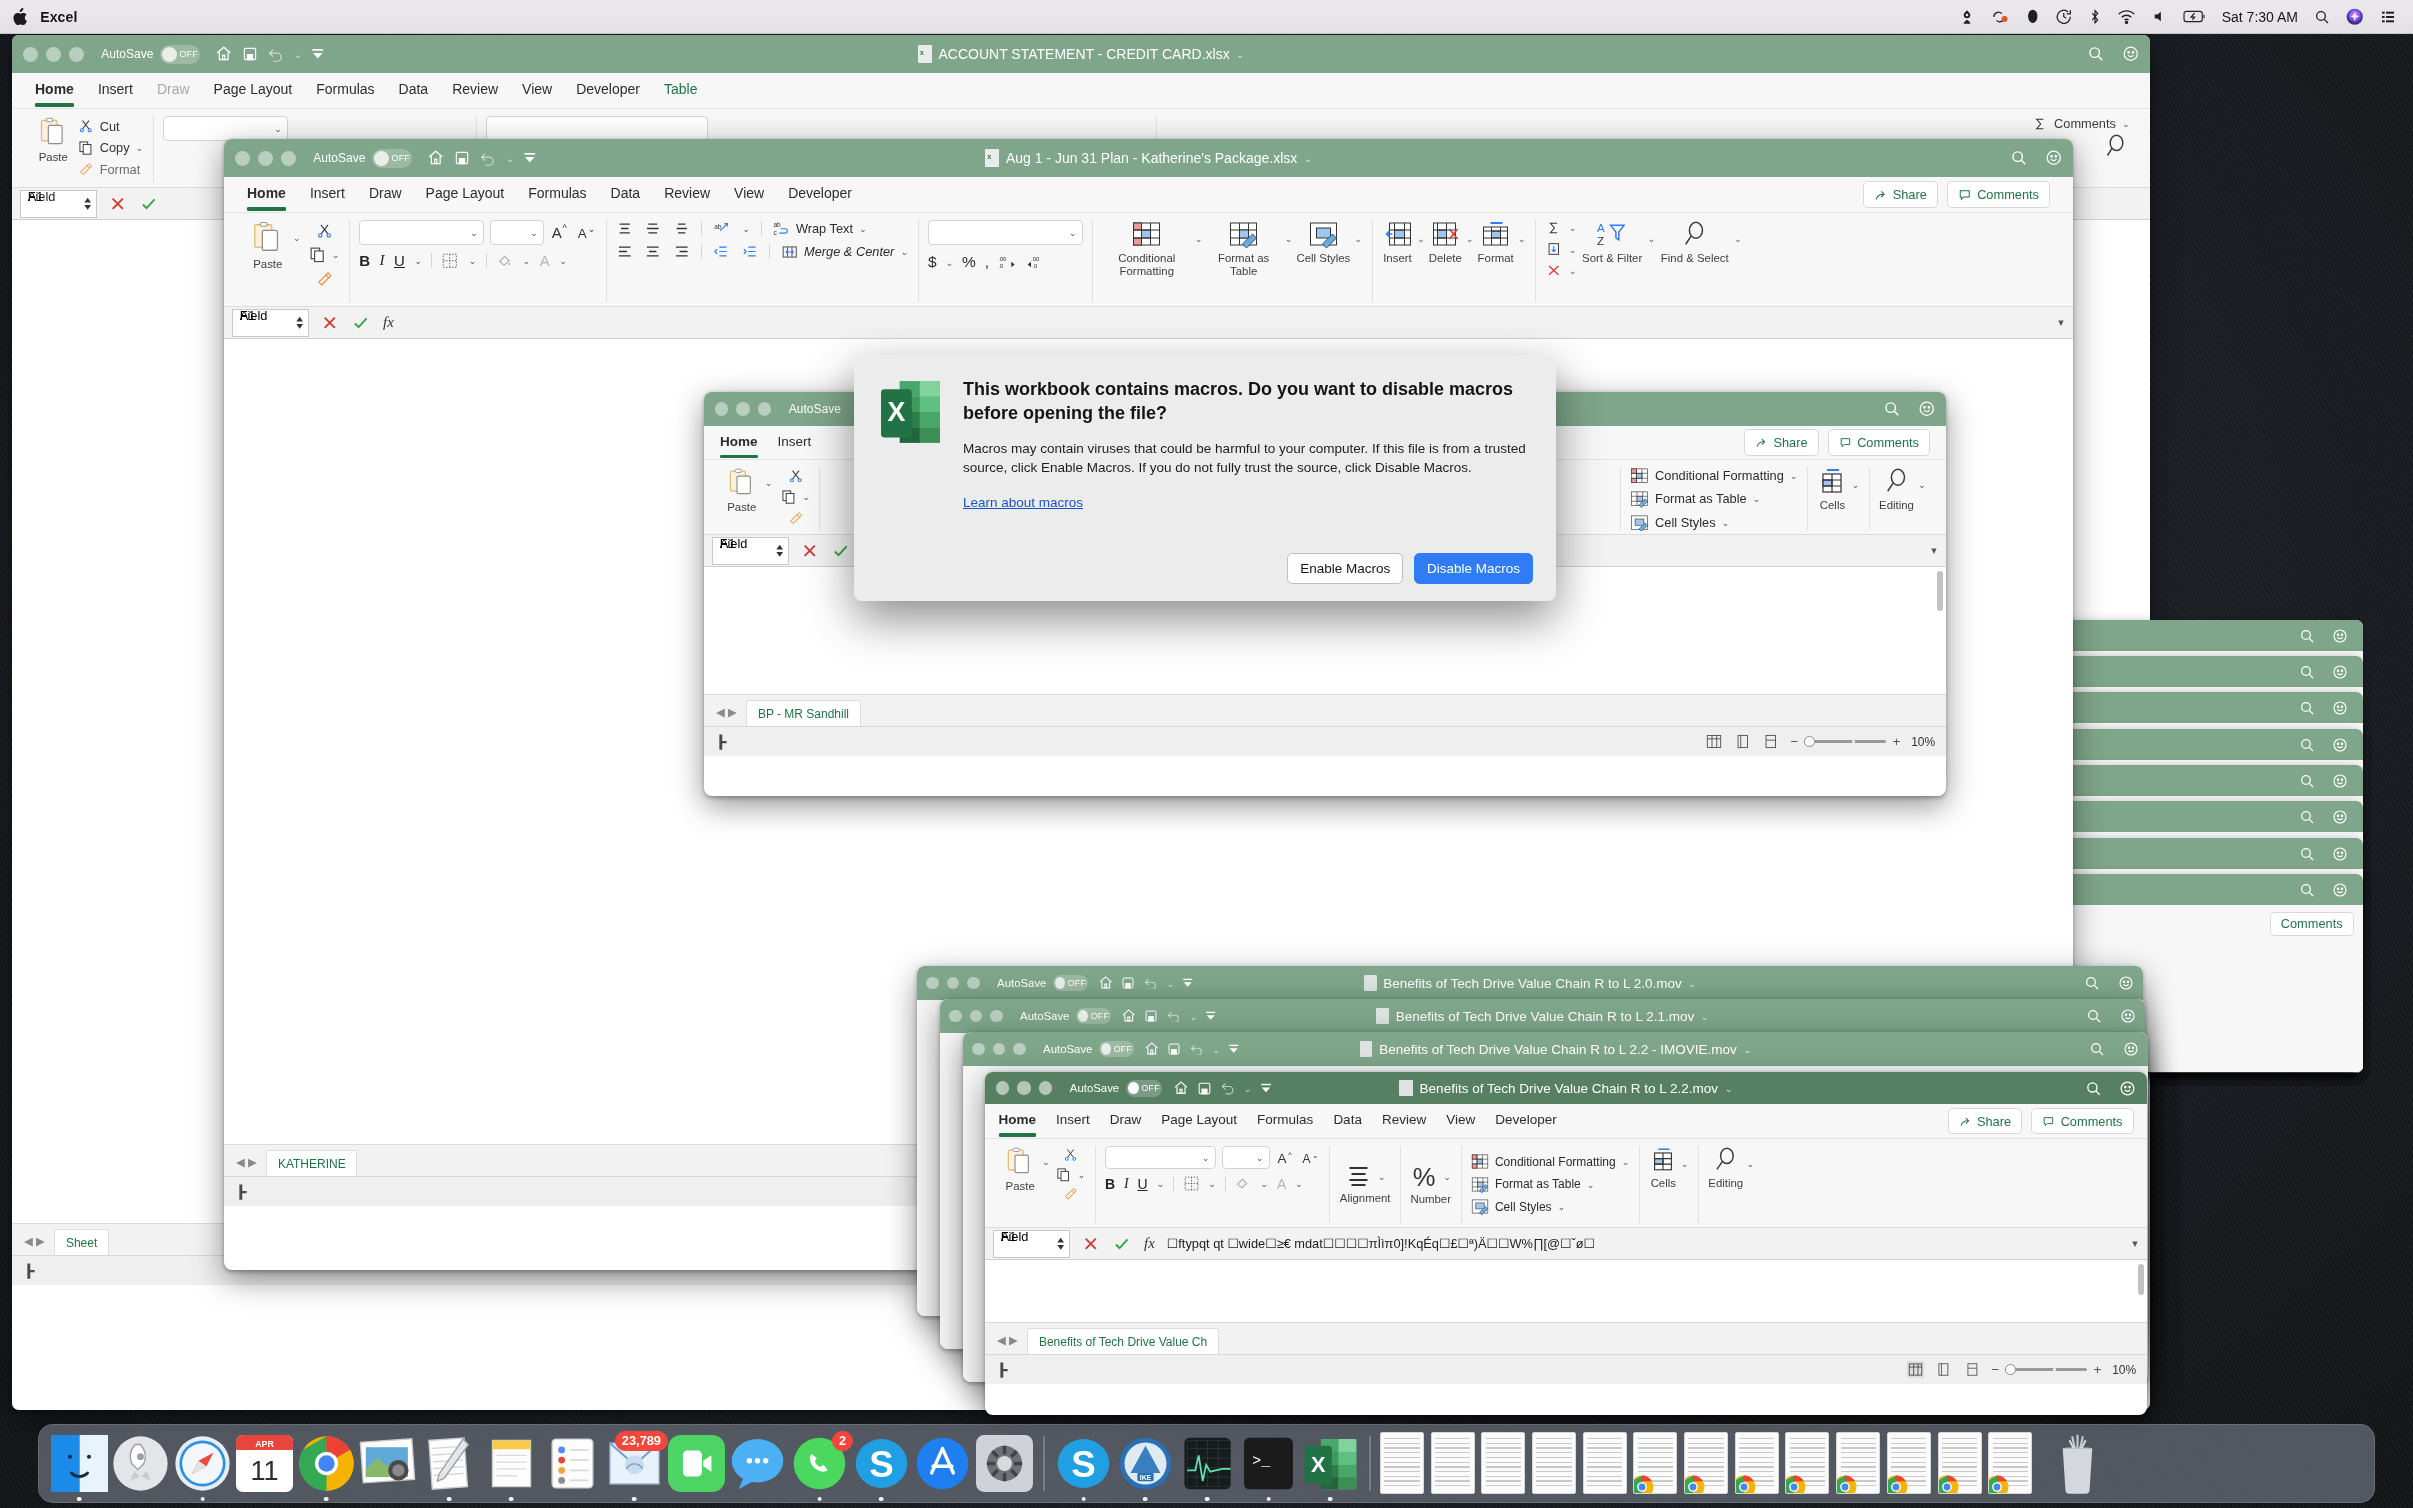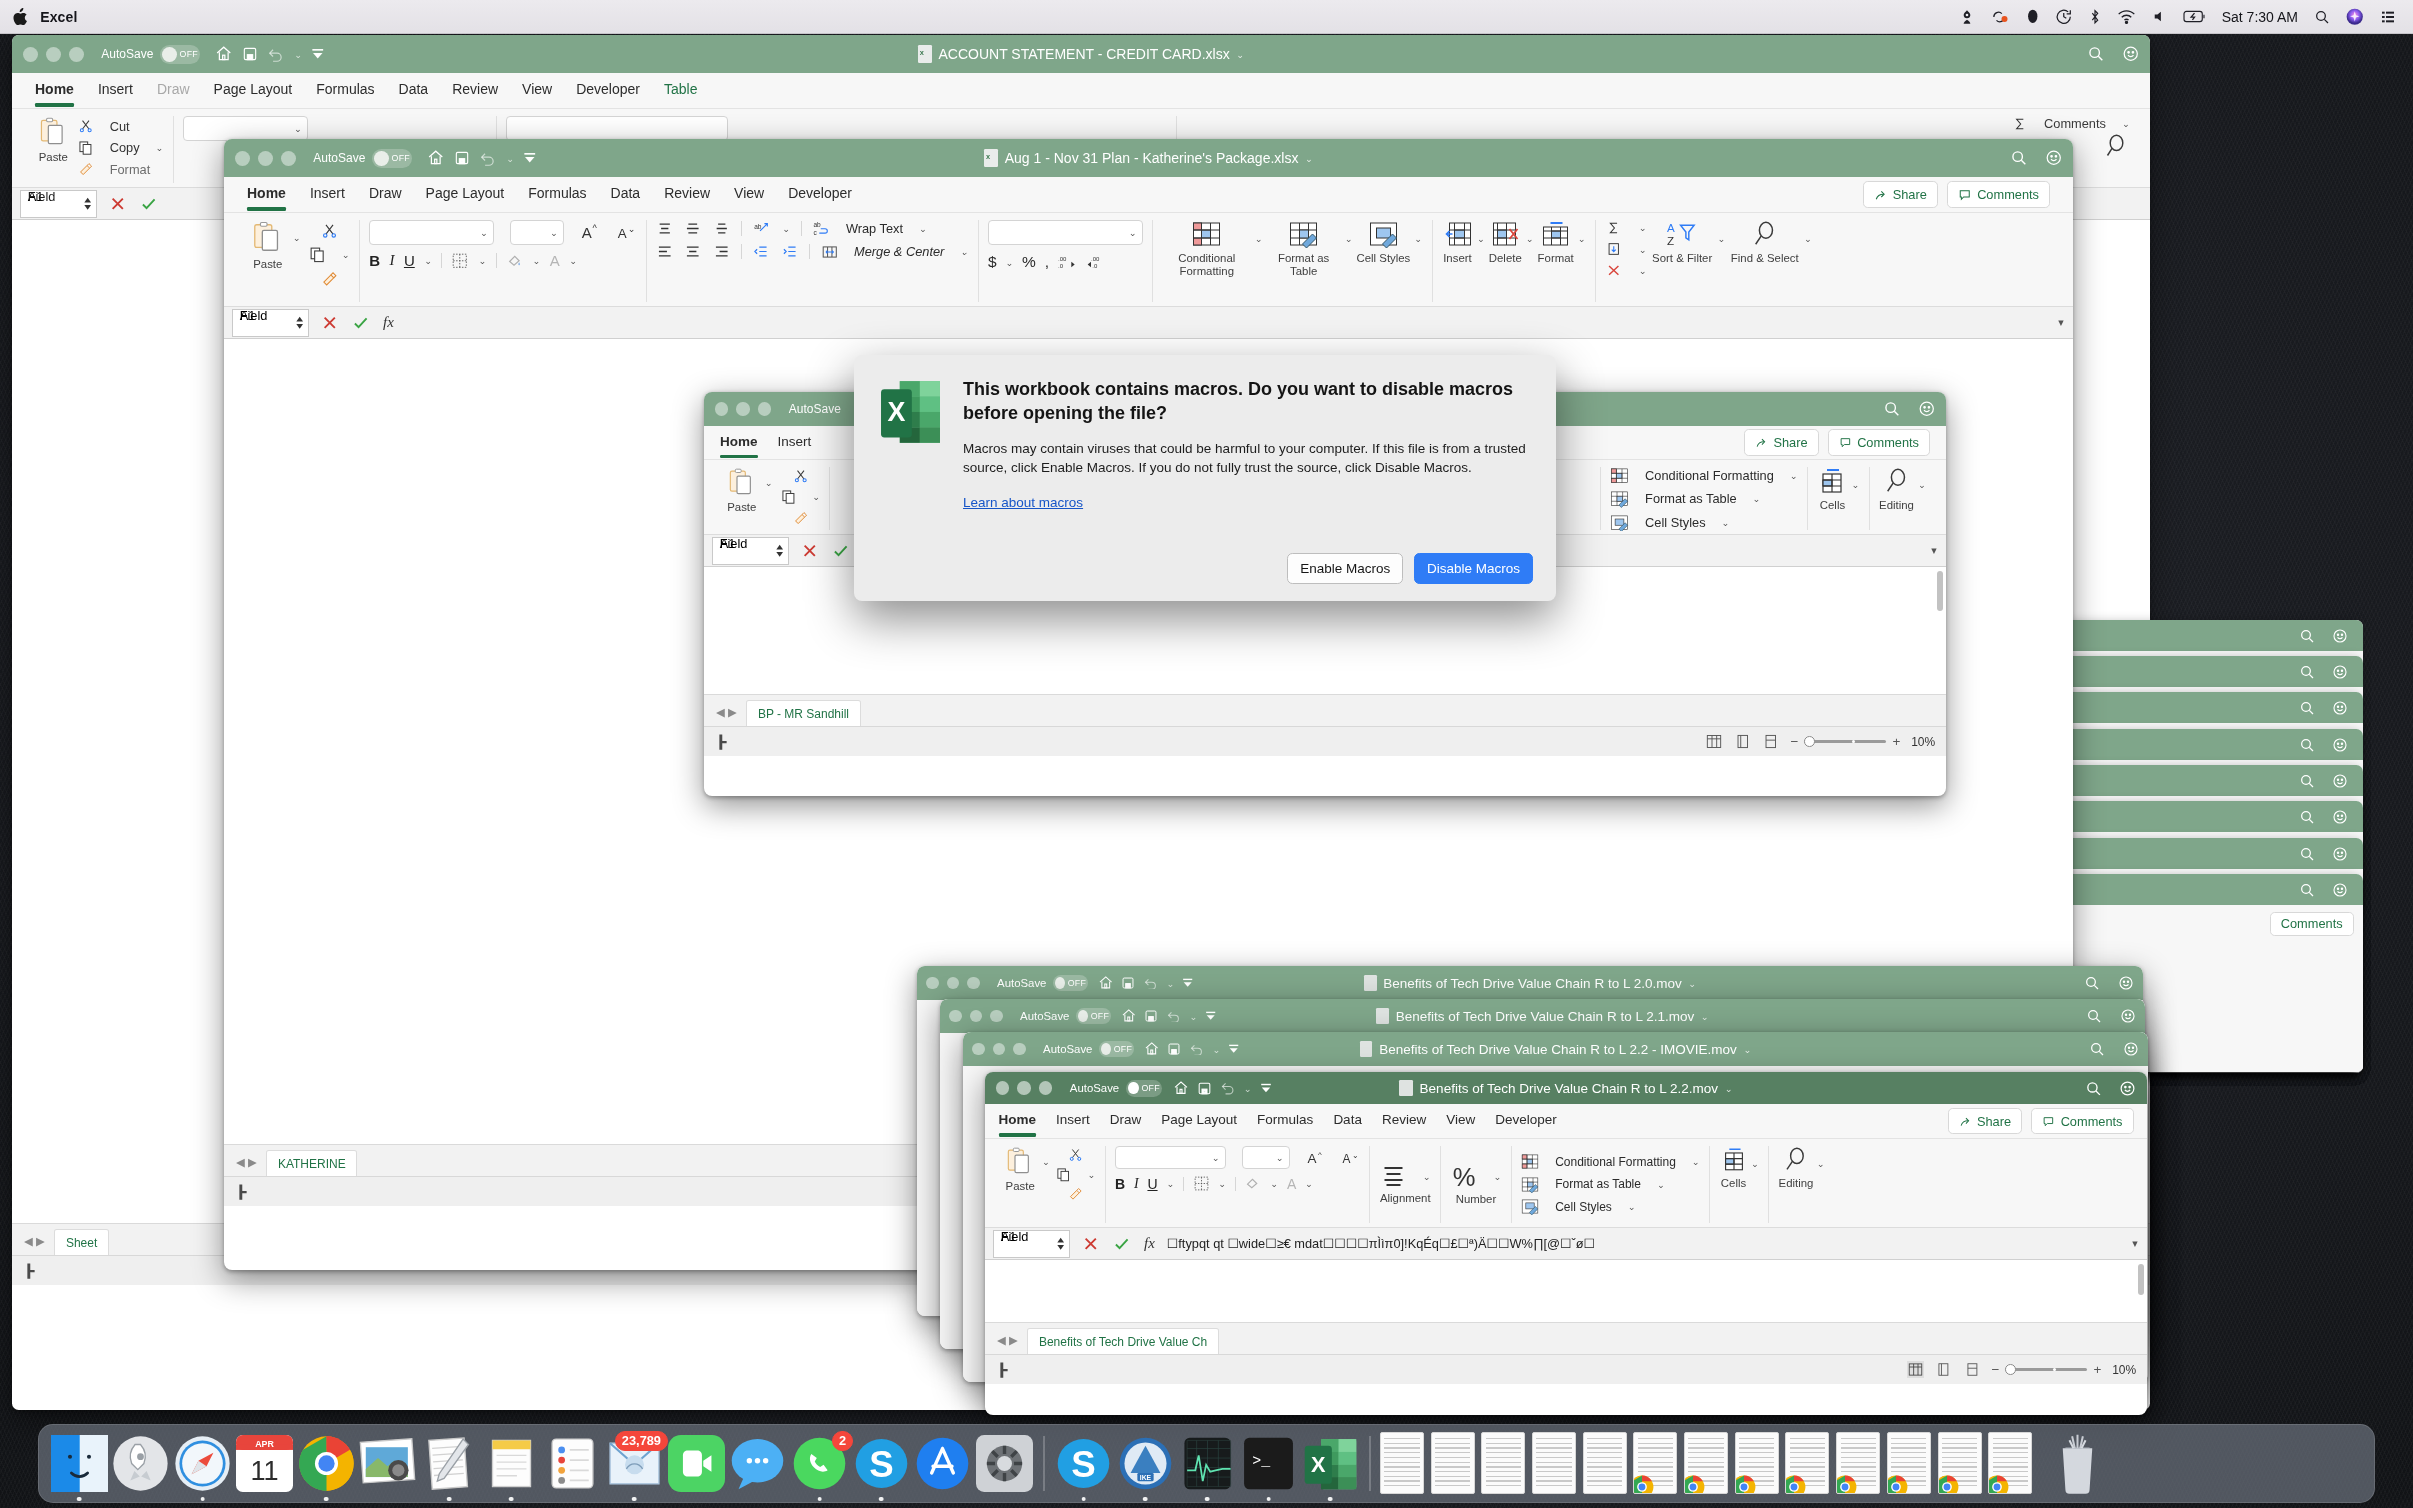--- a/index.html
+++ b/index.html
@@ -69,21 +69,21 @@
   .tabs-right{ margin-left:auto; display:flex; gap:9.4px; }
   .pillbtn{ border:0.7px solid #d8d8d8; border-radius:4.7px; background:#fff;
     padding:4.7px 10px; font-size:12.8px; color:#217346; display:flex; align-items:center; gap:5.4px;}
   .ribbon-body{ background:#f7f7f7; display:flex; align-items:stretch;
     padding:6.7px 10.8px 4px 10.8px; border-bottom:0.7px solid #dcdcdc; }
   .rgroup{ display:flex; flex-direction:column; justify-content:flex-start;
     padding:0 9.4px; border-right:0.7px solid #e0e0e0; }
   .rgroup:last-child{ border-right:none; }
   .rglabel{ font-size:11.4px; color:#404040; text-align:center; margin-top:2.7px; }
   .bigbtn{ display:flex; flex-direction:column; align-items:center; gap:1.3px; }
-  .smallrow{ display:flex; align-items:center; gap:16px; }
+  .smallrow{ display:flex; align-items:center; gap:6px; }
   .combo{ border:0.7px solid #d4d4d4; border-radius:4px; background:#fff; height:25.6px;
     display:flex; align-items:center; justify-content:flex-end; padding-right:5.4px; }
   .chev{ font-size:9.4px; color:#555; }
   .fontname{ width:125px; } .fontsize{ width:54px; }
   .ico{ display:inline-flex; align-items:center; justify-content:center; }
 
   
   .fbar{ height:32px; background:#f2f2f2; display:flex; align-items:center;
     border-bottom:0.7px solid #d0d0d0; }
   .namebox{ width:77px; height:28px; background:#fff; border:0.7px solid #c9c9c9;
@@ -587,21 +587,21 @@
       <span class="chev" style="color:rgba(255,255,255,.7)">⌄</span>
       <span class="ico">
           <svg width="13.5" height="13.5" viewBox="0 0 20 20" fill="#fff">
             <rect x="2" y="3" width="16" height="2.4"></rect>
             <path d="M3 9h14l-7 8z"></path>
           </svg>
         </span>
     </div>
     <div class="wtitle">
       <span class="xlsx-ico"></span>
-      <span>Aug 1 - Nov 31 Plan - Katherine's Package.xlsx</span>
+      <span>Aug 1 - Jun 31 Plan - Katherine's Package.xlsx</span>
       <span class="chev" style="color:rgba(255,255,255,.8)">⌄</span>
     </div>
     <div class="tb-right">
       <span class="ico">
           <svg width="17.5" height="17.5" viewBox="0 0 24 24" fill="none" stroke="#fff" stroke-width="1.9">
             <circle cx="10.5" cy="10.5" r="6.5"></circle>
             <path d="M15.5 15.5 21 21"></path>
           </svg>
         </span>
       <span class="ico">

